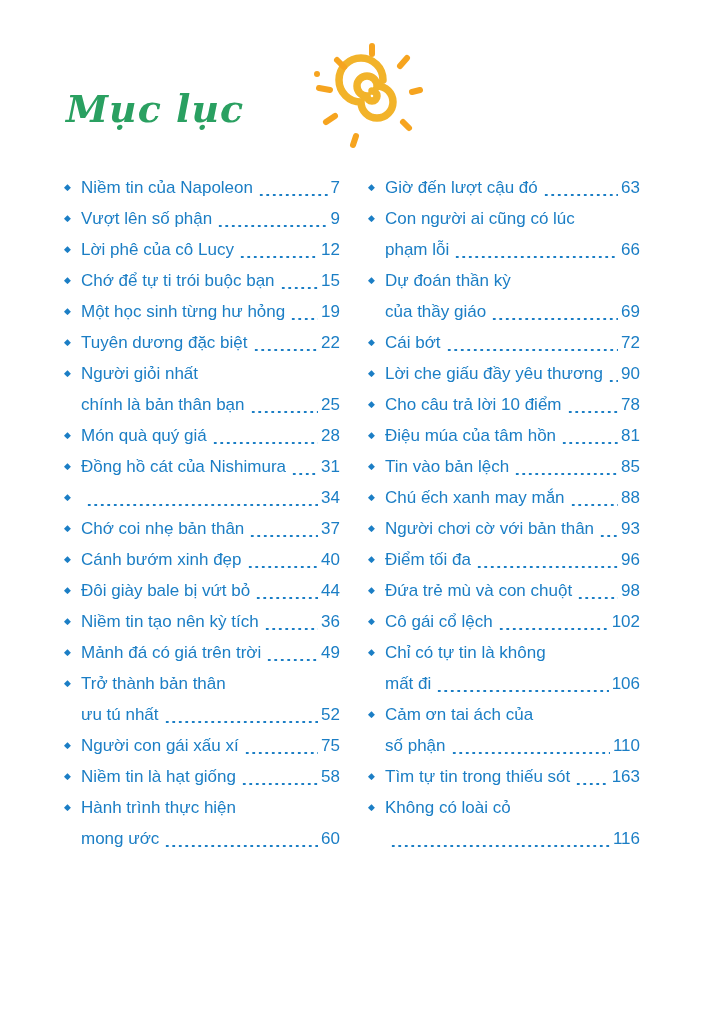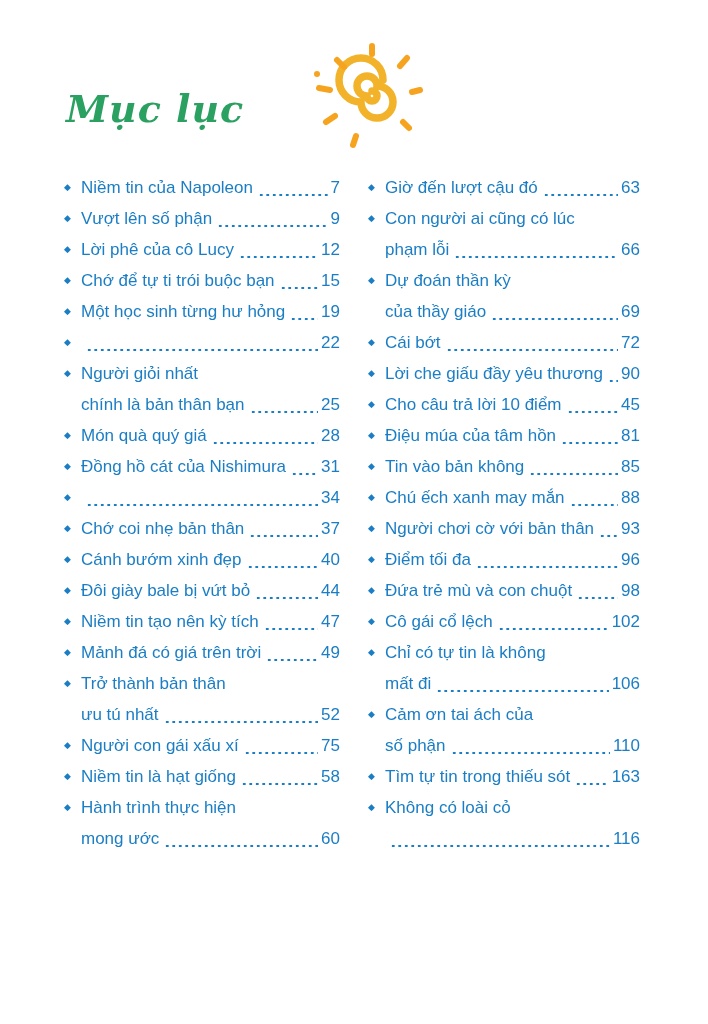--- a/index.html
+++ b/index.html
@@ -153,20 +153,21 @@
               <span class="line-text">Một học sinh từng hư hỏng</span>
               <span class="dots"></span>
               <span class="page-num">19</span>
             </div>
           </div>
         </div>
         <div class="entry">
           <span class="bullet">◆</span>
           <div class="lines">
             <div class="line">
+              <span class="line-text">Tuyên dương đặc biệt</span>
               <span class="dots"></span>
               <span class="page-num">22</span>
             </div>
           </div>
         </div>
         <div class="entry">
           <span class="bullet">◆</span>
           <div class="lines">
             <div class="line">
               <span class="line-text">Người giỏi nhất</span>
@@ -236,21 +237,21 @@
               <span class="page-num">44</span>
             </div>
           </div>
         </div>
         <div class="entry">
           <span class="bullet">◆</span>
           <div class="lines">
             <div class="line">
               <span class="line-text">Niềm tin tạo nên kỳ tích</span>
               <span class="dots"></span>
-              <span class="page-num">47</span>
+              <span class="page-num">36</span>
             </div>
           </div>
         </div>
         <div class="entry">
           <span class="bullet">◆</span>
           <div class="lines">
             <div class="line">
               <span class="line-text">Mảnh đá có giá trên trời</span>
               <span class="dots"></span>
               <span class="page-num">49</span>
@@ -360,39 +361,39 @@
               <span class="page-num">90</span>
             </div>
           </div>
         </div>
         <div class="entry">
           <span class="bullet">◆</span>
           <div class="lines">
             <div class="line">
               <span class="line-text">Cho câu trả lời 10 điểm</span>
               <span class="dots"></span>
-              <span class="page-num">45</span>
+              <span class="page-num">78</span>
             </div>
           </div>
         </div>
         <div class="entry">
           <span class="bullet">◆</span>
           <div class="lines">
             <div class="line">
               <span class="line-text">Điệu múa của tâm hồn</span>
               <span class="dots"></span>
               <span class="page-num">81</span>
             </div>
           </div>
         </div>
         <div class="entry">
           <span class="bullet">◆</span>
           <div class="lines">
             <div class="line">
-              <span class="line-text">Tin vào bản không</span>
+              <span class="line-text">Tin vào bản lệch</span>
               <span class="dots"></span>
               <span class="page-num">85</span>
             </div>
           </div>
         </div>
         <div class="entry">
           <span class="bullet">◆</span>
           <div class="lines">
             <div class="line">
               <span class="line-text">Chú ếch xanh may mắn</span>

